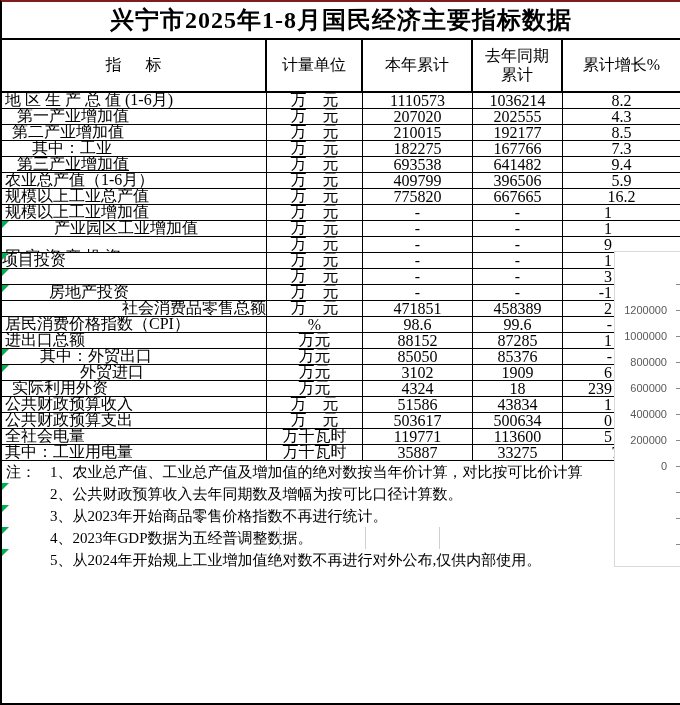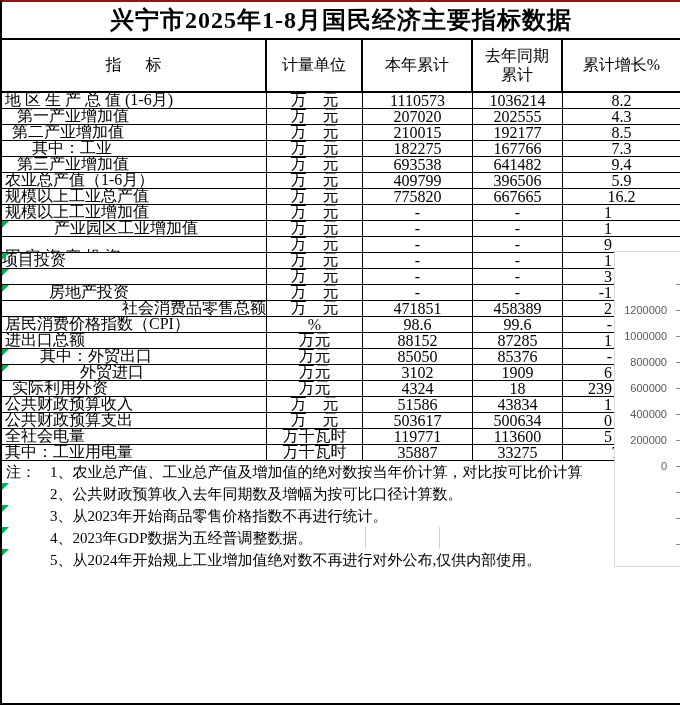--- a/index.html
+++ b/index.html
@@ -102,21 +102,21 @@
         <div class="cell num c5">8.5</div>
       </div>
       <div class="trow">
         <div class="cell ind c1" style="padding-left: 30px;"><div class="" style="display: inline;">其中：工业</div></div>
         <div class="cell unit c2">万　元</div>
         <div class="cell num c3">182275</div>
         <div class="cell num c4">167766</div>
         <div class="cell num c5">7.3</div>
       </div>
       <div class="trow">
-        <div class="cell ind c1" style="padding-left: 15px;"><div class="" style="display: inline;">第三产业增加值</div></div>
+        <div class="cell ind c1" style="padding-left: 15px; text-decoration: underline;"><div class="" style="display: inline;">第三产业增加值</div></div>
         <div class="cell unit c2">万　元</div>
         <div class="cell num c3">693538</div>
         <div class="cell num c4">641482</div>
         <div class="cell num c5">9.4</div>
       </div>
       <div class="trow">
         <div class="cell ind c1" style="padding-left: 3px;"><div class="" style="display: inline;">农业总产值（1-6月）</div></div>
         <div class="cell unit c2">万　元</div>
         <div class="cell num c3">409799</div>
         <div class="cell num c4">396506</div>

